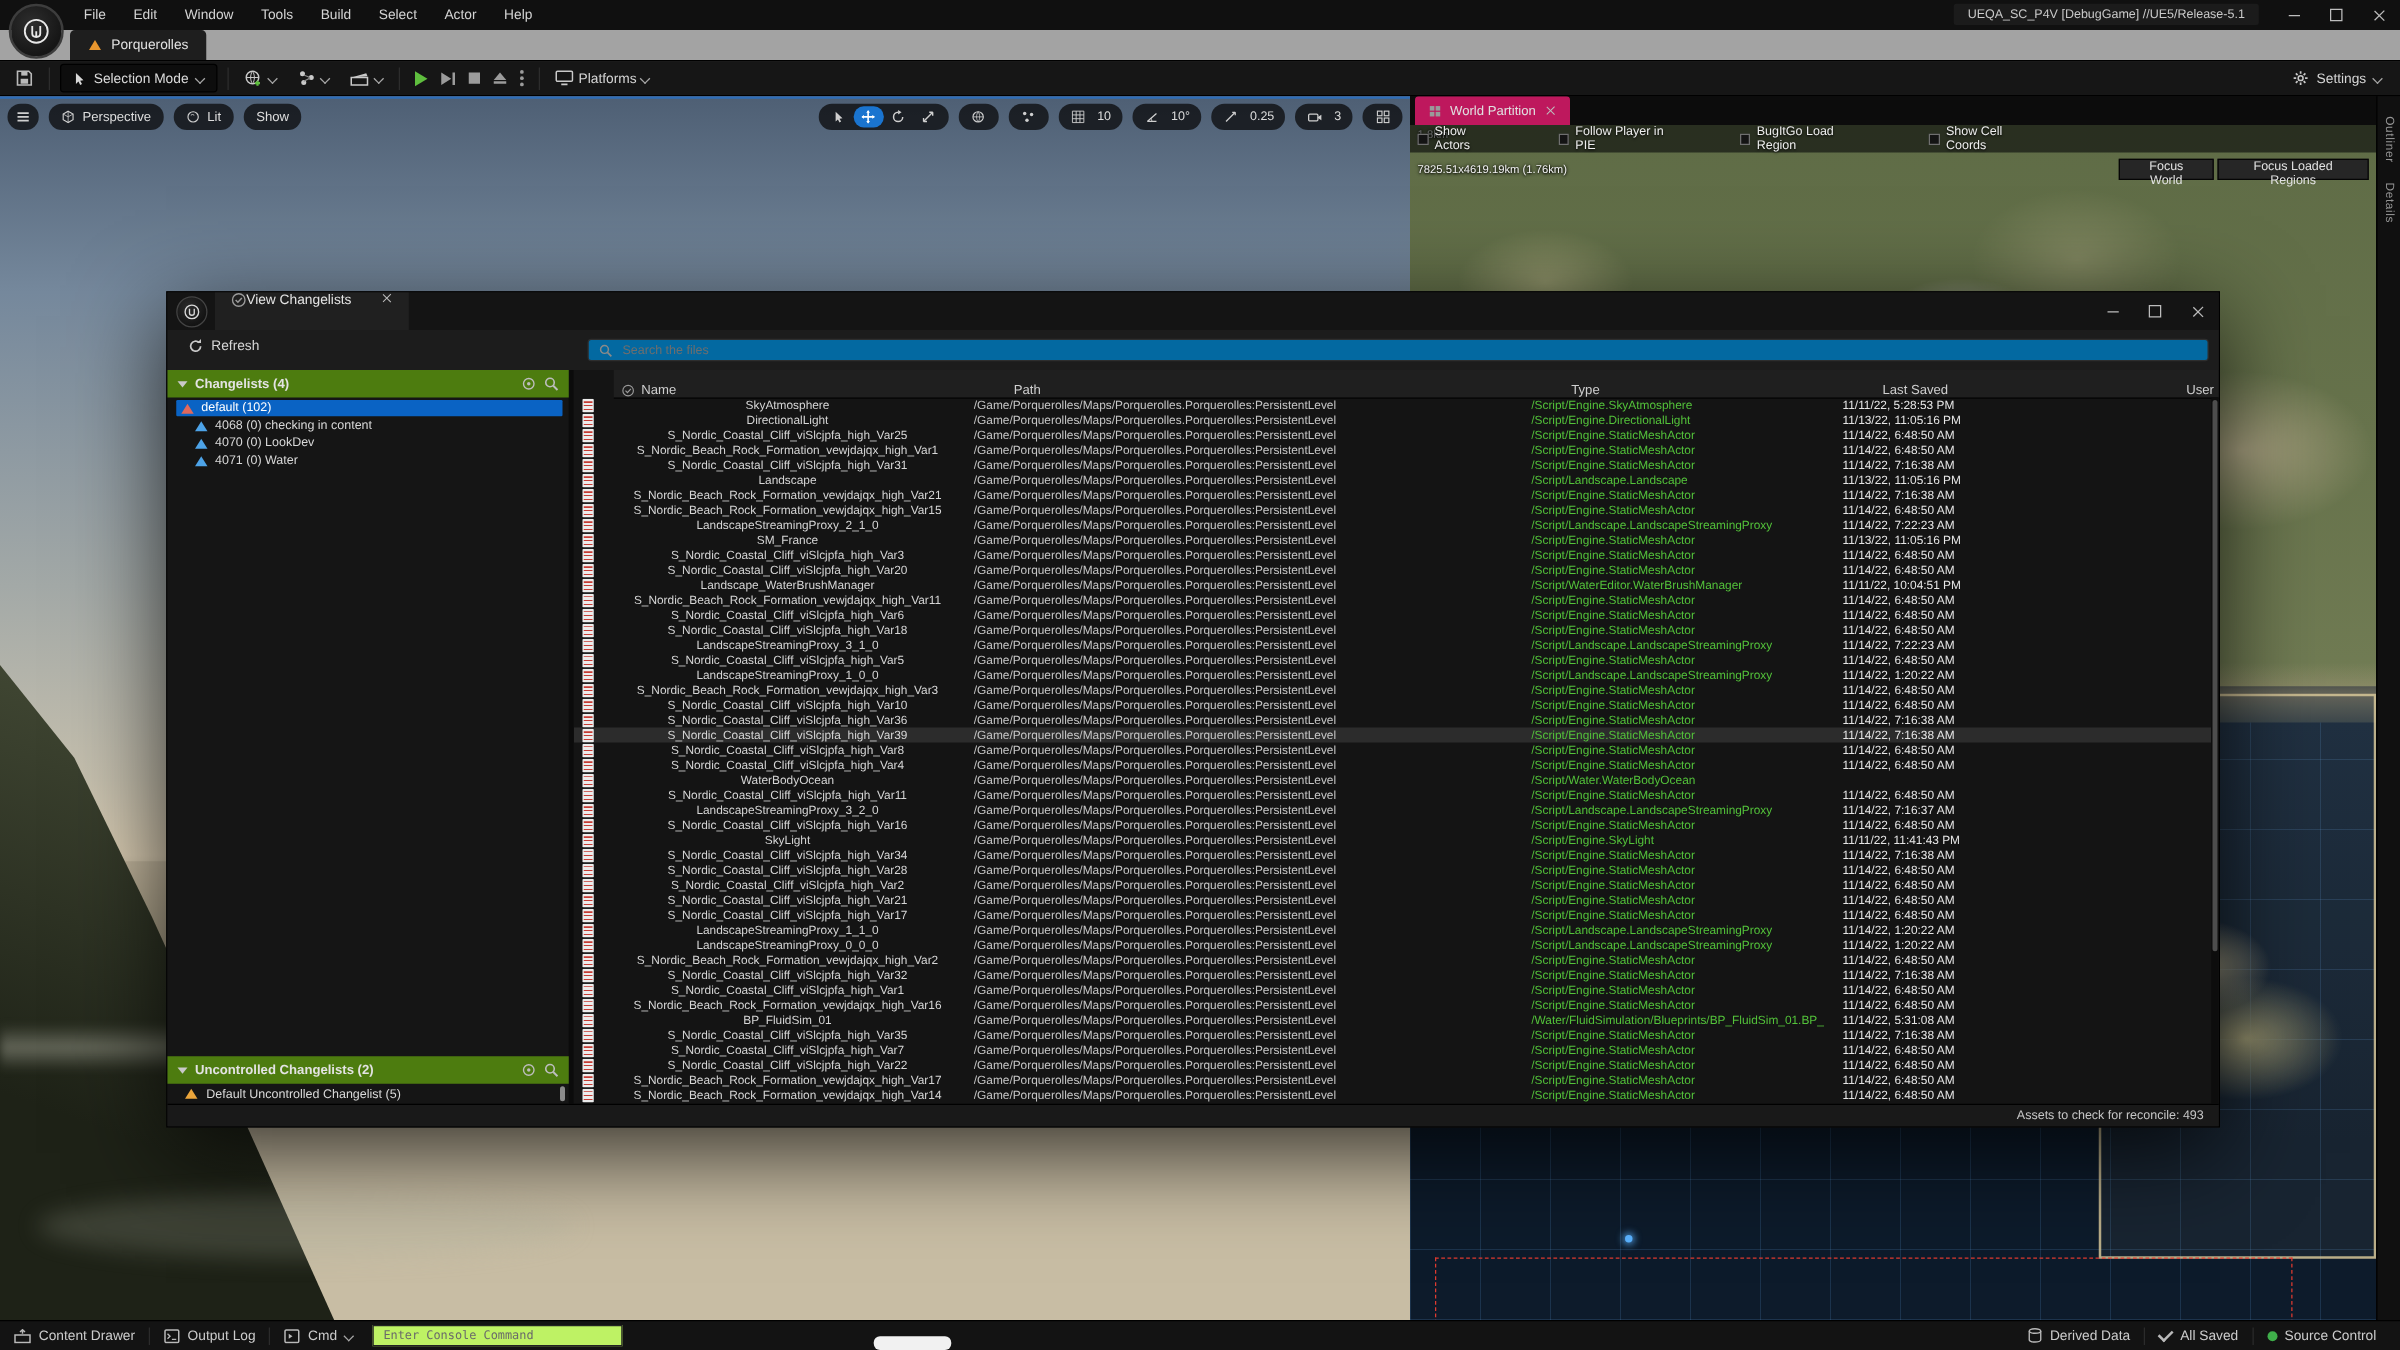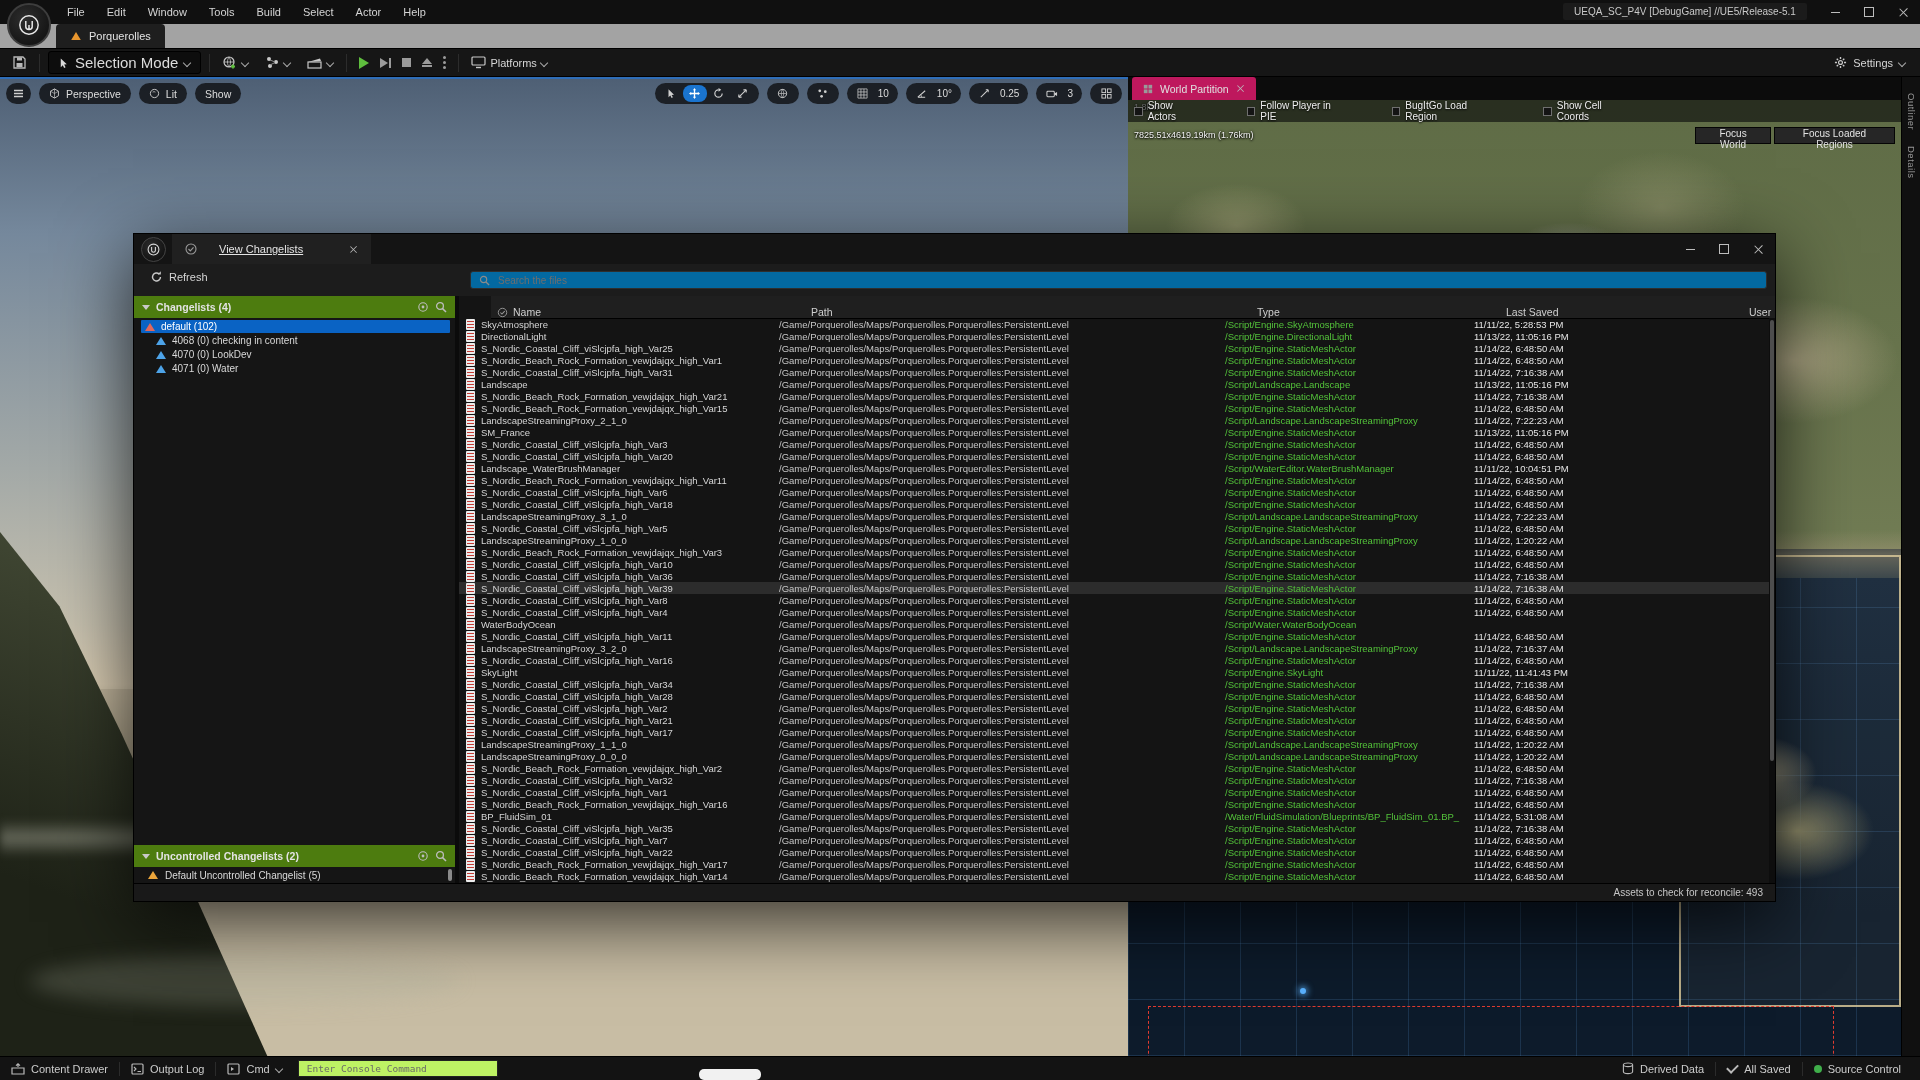--- a/index.html
+++ b/index.html
@@ -30,21 +30,21 @@
   .tabrow{position:absolute;left:0;top:24px;width:1920px;height:24px;background:#a3a3a3;border-bottom:1px solid #000;}
   .level-tab{position:absolute;left:56px;top:0;height:24px;display:flex;align-items:center;gap:7px;
     background:#1e1e1e;border-radius:4px 4px 0 0;padding:0 14px;font-size:11px;color:#e2e2e2;}
 
   
   .main-toolbar{position:absolute;left:0;top:49px;width:1920px;height:28px;background:#161616;
     border-bottom:1px solid #000;display:flex;align-items:center;gap:8px;padding-left:8px;box-sizing:border-box;}
   .tsep{width:1px;height:18px;background:#2c2c2c;}
   .ibtn{display:flex;align-items:center;gap:4px;color:#b9b9b9;padding:0 4px;}
   .pillbtn{display:flex;align-items:center;gap:6px;background:#0d0d0d;border:1px solid #000;
-    border-radius:3px;height:21px;padding:0 9px;font-size:15px;color:#dcdcdc;}
+    border-radius:3px;height:21px;padding:0 9px;font-size:11px;color:#dcdcdc;}
   .chev{width:7px;height:7px;position:relative;}
   .chev::before{content:"";position:absolute;left:0;top:1px;width:5px;height:5px;
     border-right:1.4px solid #a8a8a8;border-bottom:1.4px solid #a8a8a8;transform:rotate(45deg);}
   .playgrp{display:flex;align-items:center;gap:11px;padding:0 4px;}
   .tri-play{width:0;height:0;border-top:6px solid transparent;border-bottom:6px solid transparent;border-left:10px solid #5fbe3e;}
   .tri-step{display:flex;align-items:center;gap:1px;}
   .tri-step .t{width:0;height:0;border-top:5px solid transparent;border-bottom:5px solid transparent;border-left:8px solid #9b9b9b;}
   .tri-step .b{width:2px;height:10px;background:#9b9b9b;}
   .sq-stop{width:9px;height:9px;background:#9b9b9b;}
   .eject{display:flex;flex-direction:column;align-items:center;gap:1px;}
@@ -130,22 +130,22 @@
   
   .side-strip{position:absolute;left:1901px;top:77px;width:19px;height:979px;background:#101010;border-left:1px solid #000;box-sizing:border-box;}
   .vtab{writing-mode:vertical-rl;font-size:9.5px;color:#969696;margin:16px 0 0 4px;letter-spacing:.5px;}
 
   
   .dialog{position:absolute;left:133px;top:233px;width:1643px;height:669px;background:#1a1a1a;
     border:1px solid #000;box-shadow:0 20px 70px rgba(0,0,0,.75);z-index:20;box-sizing:border-box;}
   .dlg-titlebar{position:absolute;left:0;top:0;right:0;height:30px;background:#141414;display:flex;align-items:center;}
   .ue-mini{width:23px;height:23px;border-radius:50%;background:radial-gradient(circle at 40% 35%,#2c2c2c,#141414 70%);
     border:1px solid #444;margin-left:7px;display:flex;align-items:center;justify-content:center;}
-  .dlg-tab{height:30px;display:flex;align-items:center;gap:22px;background:#202020;
-    padding:0 13px;margin-left:6px;font-size:11px;color:#e4e4e4;text-decoration:underline;}
+  .dlg-tab{height:30px;display:flex;gap:0;background:#202020;
+    padding:0 13px;margin-left:6px;font-size:11px;color:#e4e4e4;}
   .dlg-tab .xmark{margin-left:24px;}
   .dlg-controls{margin-left:auto;display:flex;}
   .dlg-toolbar{position:absolute;left:0;top:30px;right:0;height:32px;background:#1c1c1c;border-bottom:1px solid #0a0a0a;}
   .refresh-btn{position:absolute;left:16px;top:6px;display:flex;align-items:center;gap:6px;font-size:11px;color:#d6d6d6;}
   .searchbox{position:absolute;left:336px;right:8px;top:7px;height:18px;background:#0369a1;
     border:1px solid #2e2e2e;border-radius:3px;display:flex;align-items:center;gap:6px;padding:0 8px;box-sizing:border-box;}
   .searchbox input{flex:1;background:transparent;border:0;outline:0;color:#cccccc;font-size:10px;font-family:inherit;}
   .searchbox input::placeholder{color:#6e6e6e;}
   .dlg-body{position:absolute;left:0;top:62px;right:0;bottom:18px;display:flex;}
   .cl-panel{width:325px;background:#151515;border-right:4px solid #0b0b0b;display:flex;flex-direction:column;box-sizing:border-box;}
@@ -167,21 +167,21 @@
   .file-table{flex:1;position:relative;background:#141414;overflow:hidden;}
   .ft-header{position:absolute;left:0;top:0;right:0;height:22px;background:#1f1f1f;border-bottom:1px solid #000;
     display:flex;align-items:flex-end;font-size:10.5px;color:#cfcfcf;margin-left:32px;}
   .c-ic{width:22px;display:flex;justify-content:center;flex:0 0 auto;}
   .c-name{width:298px;flex:0 0 auto;} .c-path{width:446px;flex:0 0 auto;}
   .c-type{width:249px;flex:0 0 auto;} .c-saved{width:243px;flex:0 0 auto;} .c-user{flex:1;}
   .ft-rows{position:absolute;left:0;top:22px;right:6px;bottom:0;overflow:hidden;}
   .ft-row{height:12px;display:flex;align-items:center;font-size:9.5px;white-space:nowrap;}
   .ft-row.hover{background:#2c2c2c;}
   .ft-row .cell{overflow:hidden;white-space:nowrap;}
-  .ft-row .name{color:#d6d6d6;} .ft-row .path{color:#c7c7c7;}
+  .ft-row .name{color:#d6d6d6;text-align:center;} .ft-row .path{color:#c7c7c7;}
   .ft-row .type{color:#53c23a;} .ft-row .saved{color:#e6e6e6;}
   .file-ic{width:9px;height:11px;background:#ececec;border-radius:1px;position:relative;}
   .file-ic::after{content:"";position:absolute;left:1px;right:1px;top:2px;height:7px;
     background:repeating-linear-gradient(180deg,#c43b33 0 1px,transparent 1px 3px);}
   .ft-scroll{position:absolute;right:0;top:22px;bottom:0;width:6px;background:#0d0d0d;}
   .ft-thumb{position:absolute;left:1px;right:1px;top:2px;height:78%;background:#4d4d4d;border-radius:3px;}
   .dlg-status{position:absolute;left:0;bottom:0;right:0;height:18px;background:#191919;border-top:1px solid #000;
     font-size:10px;color:#c6c6c6;text-align:right;line-height:18px;padding-right:12px;box-sizing:border-box;}
 
   

